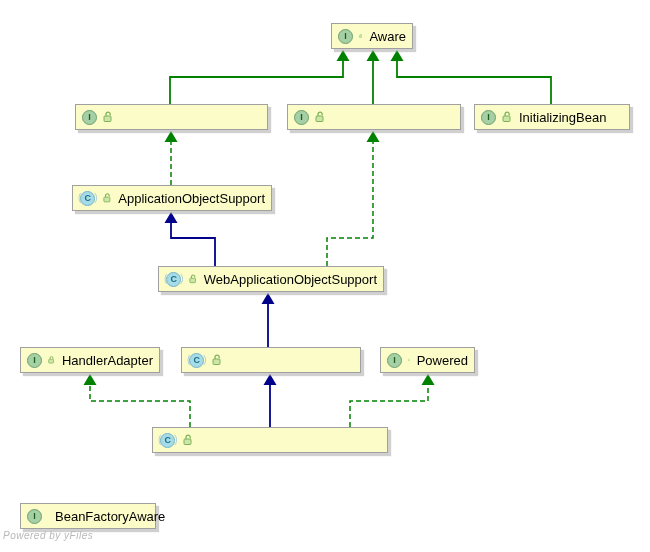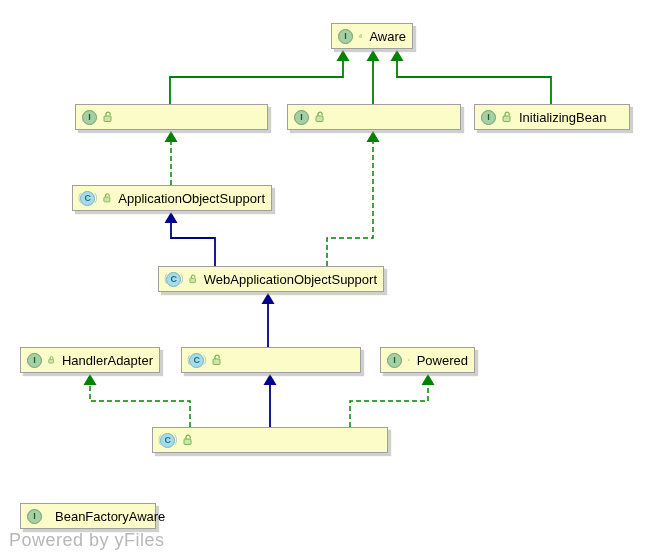--- a/index.html
+++ b/index.html
@@ -35,22 +35,22 @@
     display:flex;align-items:center;justify-content:center;
     font-size:9px;font-weight:bold;line-height:1;
   }
   .node.interface .kind-circle{background:#a5cfa5;border:1px solid #6fa06f;color:#1f5e1f;}
   .node.class .kind-circle{background:#a6dbe8;border:1px solid #74b4c8;color:#1a6e86;}
   .icon-wrap{display:flex;align-items:center;}
   .paren{color:#b0ccd8;font-size:10px;line-height:1;margin:0 -1px;}
   .lock-icon{display:inline-block;margin-left:2px;}
   .node-label{margin-left:3px;}
   #watermark{
-    position:absolute;left:9px;top:530px;
-    font-size:18px;color:#b8b8b8;letter-spacing:0.5px;
+    position:absolute;left:3px;top:530px;
+    font-size:10px;color:#b8b8b8;letter-spacing:0.5px;font-style:italic;
   }
 </style>
 </head>
 <body>
 
 <div id="canvas">
   <svg id="edges" xmlns="http://www.w3.org/2000/svg" viewBox="0 0 650 552">
       <g>
         <polyline points="170,104 170,77 343,77 343,61" class="edge-solid-green"></polyline>
         <polygon points="343,50 349.5,61 336.5,61" class="arrow-green"></polygon>

